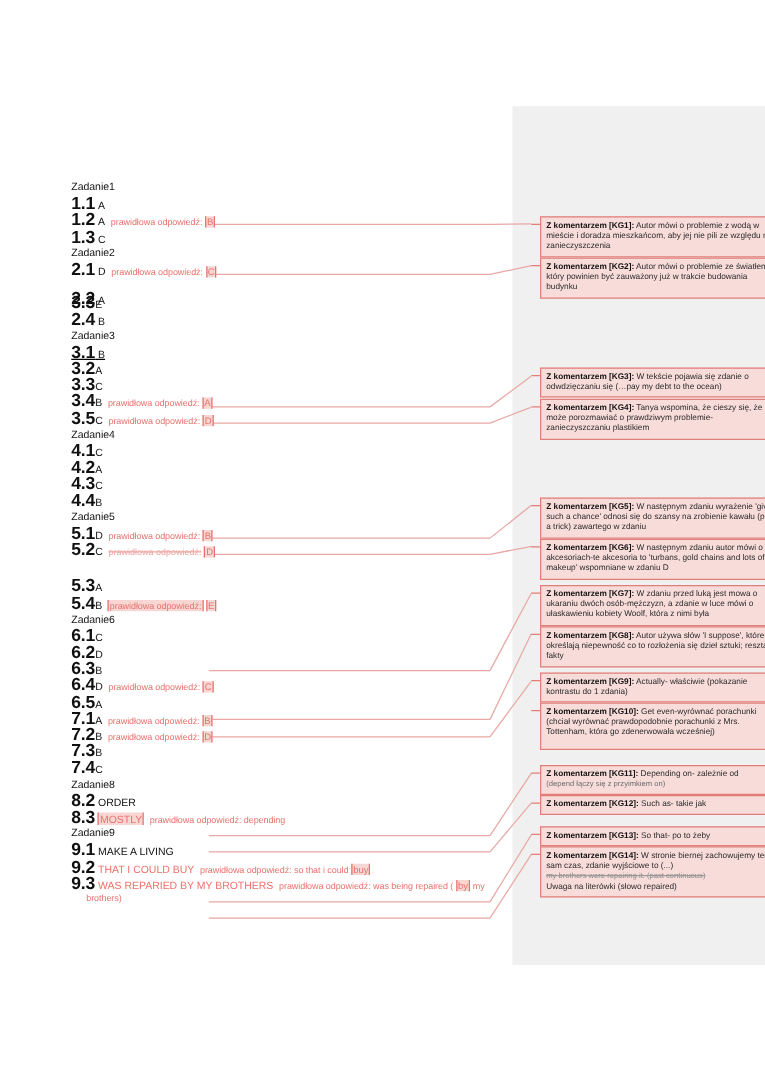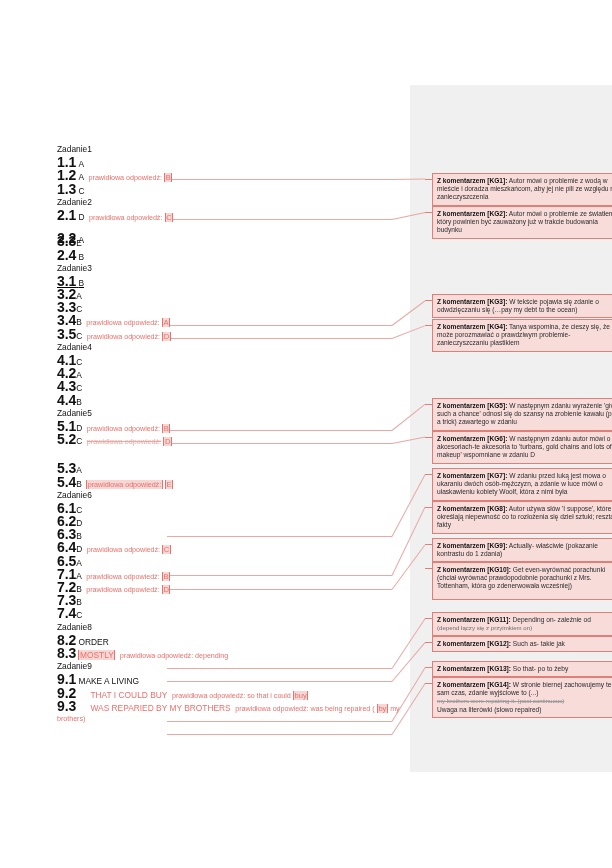--- a/index.html
+++ b/index.html
@@ -40,20 +40,21 @@
     position: relative;
     height: 13.2px;
     line-height: 13.2px;
     white-space: nowrap;
     font-size: 8.2px;
     color: #000000;
   }
   .doc-line.wrapline {
     height: 11px;
     line-height: 11px;
+    margin-left: 12px;
   }
   .tasknum {
     font-weight: bold;
     font-size: 14px;
     color: #111;
     letter-spacing: -0.1px;
   }
   .heading {
     font-weight: normal;
     font-size: 8.4px;
@@ -66,21 +67,20 @@
   }
   
   .rev {
     color: #e8736e;
     font-size: 7.2px;
     letter-spacing: -0.05px;
   }
   .rev-big {
     color: #ef6f6a;
     font-size: 8.4px;
-    margin-left: 12px;
   }
   .ins {
     color: #e8736e;
     background: #f7d6d4;
     font-size: 7.6px;
     border-left: 1px solid #e8736e;
     border-right: 1px solid #e8736e;
     padding: 0 0.5px;
   }
   .ins-big {

